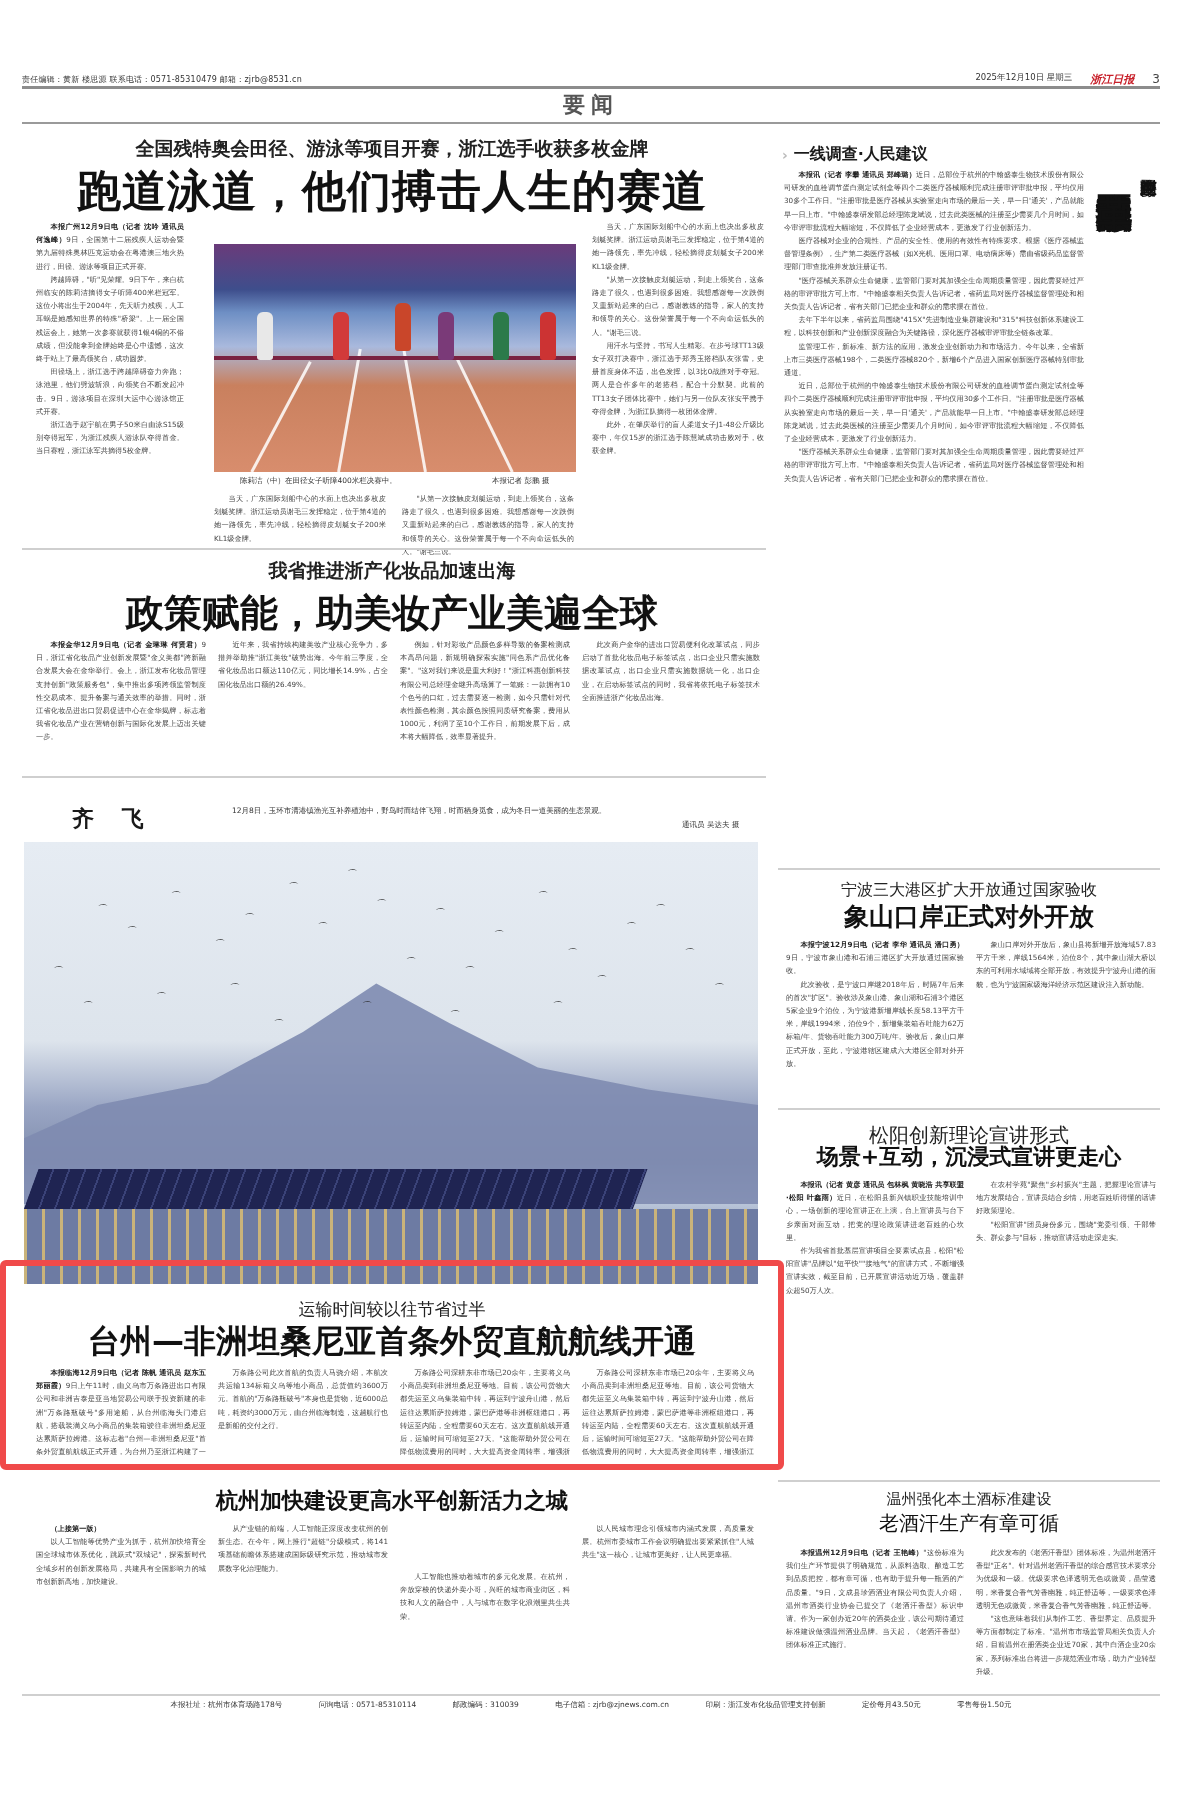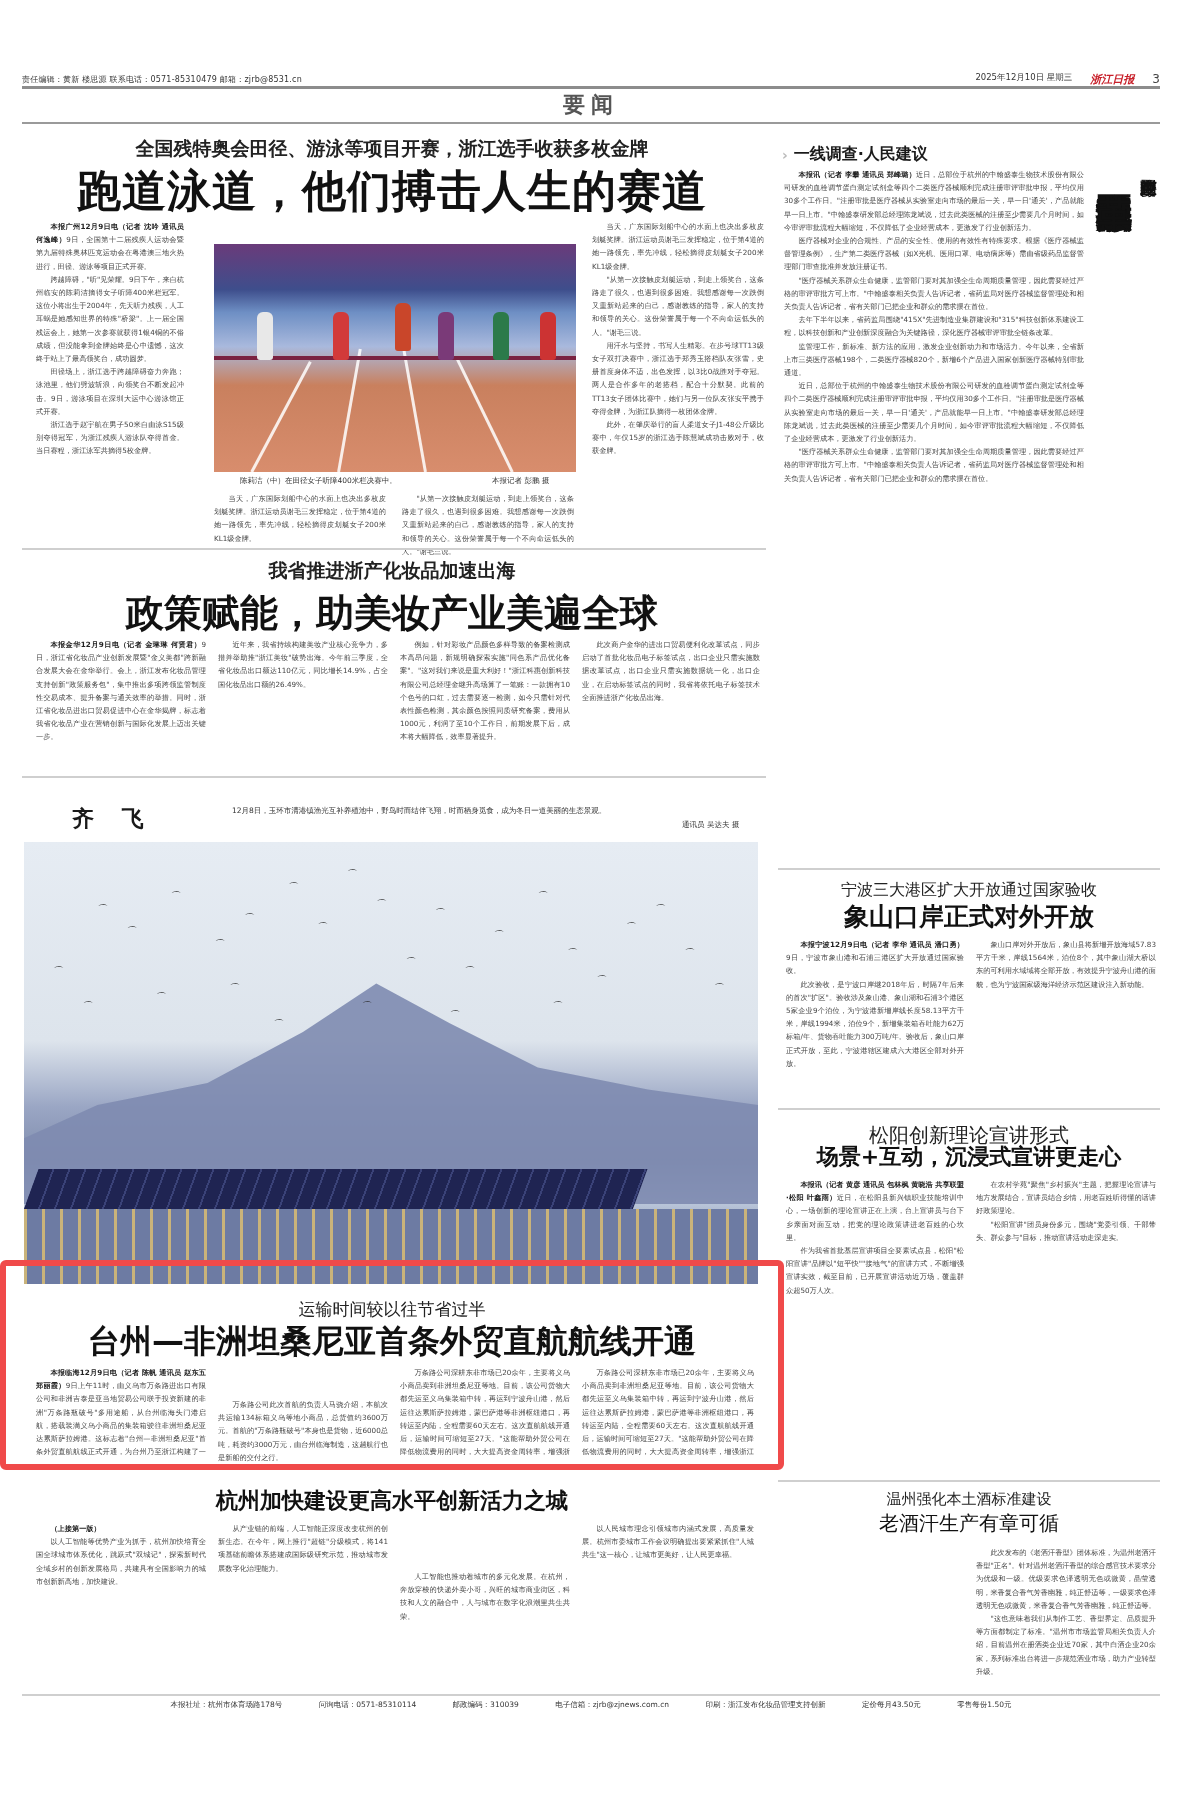--- a/index.html
+++ b/index.html
@@ -167,21 +167,21 @@
     <span class="bird" style="left:94%; top:32%;">⌒</span>
   </div>
 
   <div class="highlight"></div>
   <div class="kicker" style="left:0; top:1236px; width:740px; font-size:17px; font-weight:normal;">运输时间较以往节省过半</div>
   <div class="headline" style="left:0; top:1258px; width:740px; font-size:32px;">台州—非洲坦桑尼亚首条外贸直航航线开通</div>
 
   <div class="col-text" style="position:absolute; left:14px; top:1304px; width:170px; height:92px;">
     <p><span class="lead">本报临海12月9日电（记者 陈帆 通讯员 赵东五 郑丽霞）</span><span>9日上午11时，由义乌市万条路进出口有限公司和非洲吉泰是亚当地贸易公司联手投资新建的非洲"万条路瓶破号"多用途船，从台州临海头门港启航，搭载装满义乌小商品的集装箱驶往非洲坦桑尼亚达累斯萨拉姆港。这标志着"台州—非洲坦桑尼亚"首条外贸直航航线正式开通，为台州乃至浙江构建了一条直通非洲市场的海上新动脉。</span></p>
   </div>
-  <div class="col-text" style="position:absolute; left:196px; top:1304px; width:170px; height:92px;margin-top:32px;">
+  <div class="col-text" style="position:absolute; left:196px; top:1304px; width:170px; height:92px;">
     <p>万条路公司此次首航的负责人马骁介绍，本航次共运输134标箱义乌等地小商品，总货值约3600万元。首航的"万条路瓶破号"本身也是货物，近6000总吨，耗资约3000万元，由台州临海制造，这趟航行也是新船的交付之行。</p>
   </div>
   <div class="col-text" style="position:absolute; left:378px; top:1304px; width:170px; height:92px;">
     <p>万条路公司深耕东非市场已20余年，主要将义乌小商品卖到非洲坦桑尼亚等地。目前，该公司货物大都先运至义乌集装箱中转，再运到宁波舟山港，然后运往达累斯萨拉姆港，蒙巴萨港等非洲枢纽港口，再转运至内陆，全程需要60天左右。这次直航航线开通后，运输时间可缩短至27天。"这能帮助外贸公司在降低物流费用的同时，大大提高资金周转率，增强浙江制造的竞争力。"马骁说。据悉，未来这条航线计划每月首航，后续将逐步加大航线运营频率，打造直通非洲市场的"海上丝路"。</p>
   </div>
   <div class="col-text" style="position:absolute; left:560px; top:1304px; width:172px; height:92px;">
     <p>万条路公司深耕东非市场已20余年，主要将义乌小商品卖到非洲坦桑尼亚等地。目前，该公司货物大都先运至义乌集装箱中转，再运到宁波舟山港，然后运往达累斯萨拉姆港，蒙巴萨港等非洲枢纽港口，再转运至内陆，全程需要60天左右。这次直航航线开通后，运输时间可缩短至27天。"这能帮助外贸公司在降低物流费用的同时，大大提高资金周转率，增强浙江制造的竞争力。"马骁说。据悉，未来这条航线计划每月首航，后续将逐步加大航线运营频率，打造直通非洲市场的"海上丝路"。</p>
   </div>
 
   <div class="headline" style="left:0; top:1424px; width:740px; font-size:22px;">杭州加快建设更高水平创新活力之城</div>
@@ -238,20 +238,23 @@
   </div>
   <div class="col-text" style="position:absolute; left:954px; top:1116px; width:180px; height:296px;">
     <p>在农村学苑"聚焦"乡村振兴"主题，把握理论宣讲与地方发展结合，宣讲员结合乡情，用老百姓听得懂的话讲好政策理论。</p>
     <p>"松阳宣讲"团员身份多元，围绕"党委引领、干部带头、群众参与"目标，推动宣讲活动走深走实。</p>
   </div>
 
   <div class="hr" style="left:756px; top:1418px; width:382px;"></div>
 
   <div class="kicker" style="left:756px; top:1428px; width:382px; font-size:15px; font-weight:normal;">温州强化本土酒标准建设</div>
   <div class="headline" style="left:756px; top:1448px; width:382px; font-size:20px; font-weight:normal;">老酒汗生产有章可循</div>
+  <div class="col-text" style="position:absolute; left:764px; top:1484px; width:178px; height:144px;">
+    <p><span class="lead">本报温州12月9日电（记者 王艳峰）</span><span>"这份标准为我们生产环节提供了明确规范，从原料选取、酿造工艺到品质把控，都有章可循，也有助于提升每一瓶酒的产品质量。"9日，文成县珍酒酒业有限公司负责人介绍，温州市酒类行业协会已提交了《老酒汗香型》标识申请。作为一家创办近20年的酒类企业，该公司期待通过标准建设做强温州酒业品牌。当天起，《老酒汗香型》团体标准正式施行。</span></p>
+  </div>
   <div class="col-text" style="position:absolute; left:954px; top:1484px; width:180px; height:144px;">
     <p>此次发布的《老酒汗香型》团体标准，为温州老酒汗香型"正名"。针对温州老酒汗香型的综合感官技术要求分为优级和一级。优级要求色泽透明无色或微黄，晶莹透明，米香复合香气芳香幽雅，纯正舒适等，一级要求色泽透明无色或微黄，米香复合香气芳香幽雅，纯正舒适等。</p>
     <p>"这也意味着我们从制作工艺、香型界定、品质提升等方面都制定了标准。"温州市市场监管局相关负责人介绍，目前温州在册酒类企业近70家，其中白酒企业20余家，系列标准出台将进一步规范酒业市场，助力产业转型升级。</p>
   </div>
 
   <div class="rule-foot"></div>
   <div class="footer">
     <span>本报社址：杭州市体育场路178号</span>
     <span>问询电话：0571-85310114</span>
     <span>邮政编码：310039</span>

